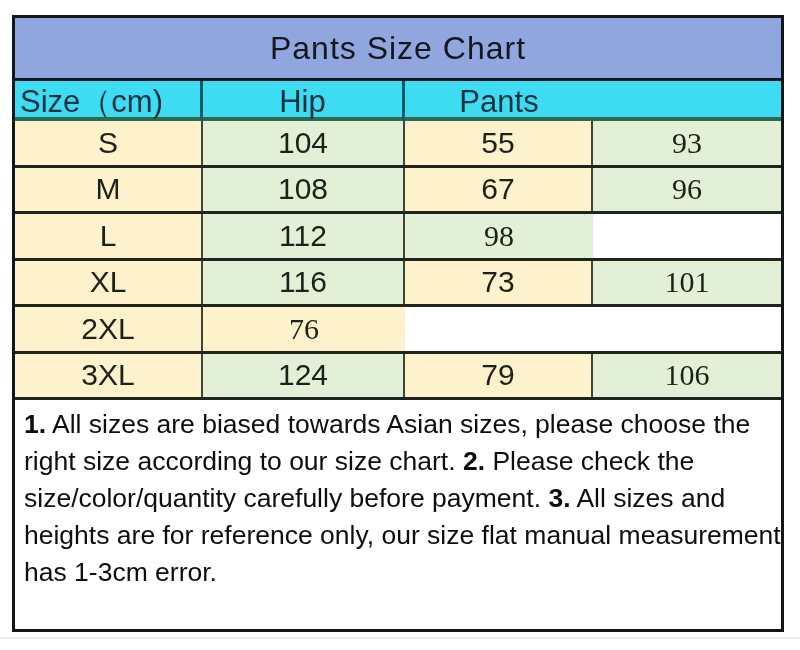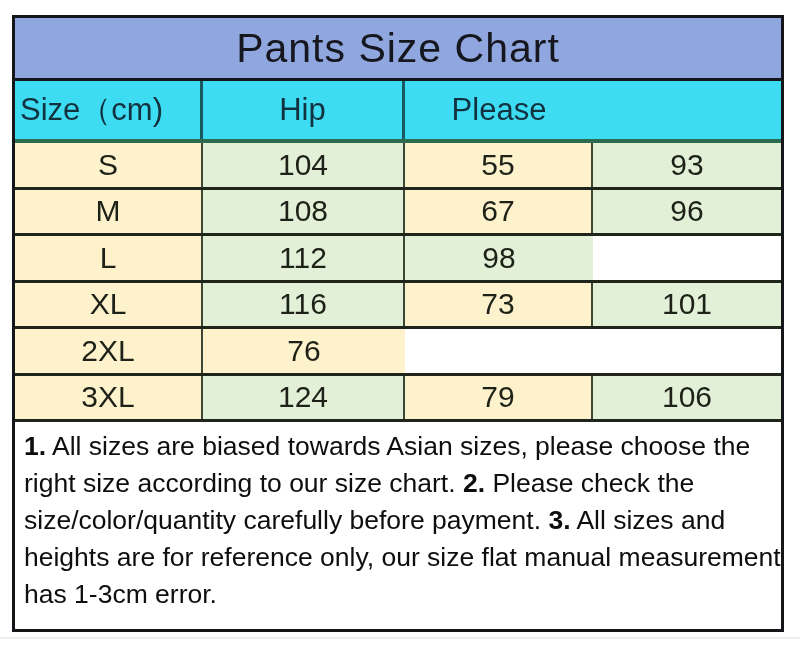--- a/index.html
+++ b/index.html
@@ -5,53 +5,53 @@
   * { margin:0; padding:0; box-sizing:border-box; }
   html,body { width:800px; height:650px; background:#ffffff; font-family:"Liberation Sans", sans-serif; }
   .page { position:relative; width:800px; height:650px; background:#ffffff; overflow:hidden; }
   .bottom-strip { position:absolute; left:0; top:637px; width:800px; height:2px; background:#ededf3; }
 
   .chart { position:absolute; left:12px; top:15px; width:772px; height:617px;
            border:3px solid #15161a; background:#ffffff; }
 
   .title-row { height:63px; background:#8fa7de; border-bottom:3px solid #15161a;
                display:flex; align-items:center; justify-content:center;
-               font-size:41px; color:#15161e; letter-spacing:1px; }
+               font-size:32px; color:#15161e; letter-spacing:1px; }
 
   .header-row { display:grid; grid-template-columns:188px 202px 188px 188px;
-                height:62px; background:#3edcf2; border-bottom:4px solid #2c6b50; }
+                height:40px; background:#3edcf2; border-bottom:4px solid #2c6b50; }
   .hcell { display:flex; align-items:center; justify-content:center;
            font-size:31px; color:#123240; border-right:3px solid #195a62; }
   .hcell:last-child { border-right:none; }
   .hcell.size { justify-content:flex-start; padding-left:5px; }
 
   .row { display:grid; grid-template-columns:188px 202px 188px 188px;
          height:46.5px; border-bottom:3px solid #20251c; }
   .cell { display:flex; align-items:center; justify-content:center;
           font-size:30px; color:#1d2118; border-right:2px solid #3d4534; }
-  .cell:last-child { border-right:none; }
+  .cell:last-child { border-right:none;font-family:Liberation Serif, serif; }
   .cell.c0, .cell.c2 { background:#fdf2cb; }
   .cell.c1, .cell.c3 { background:#e1f0d7; }
 
   .notes { padding:6px 0 0 9px; background:#ffffff;
            font-size:26.5px; line-height:37px; color:#0e0e0e; }
   .note b { font-weight:bold; }
 </style>
 </head>
 <body>
 
 <div class="page">
   <div class="chart">
 
     <div class="title-row">Pants Size Chart</div>
 
     <div class="header-row">
       <div class="hcell size">Size（cm)</div>
       <div class="hcell">Hip</div>
-      <div class="hcell">Please</div>
+      <div class="hcell">Pants</div>
     </div>
 
     <div class="row">
       <div class="cell c0">S</div>
       <div class="cell c1">104</div>
       <div class="cell c2">55</div>
       <div class="cell c3">93</div>
     </div>
     <div class="row">
       <div class="cell c0">M</div>

